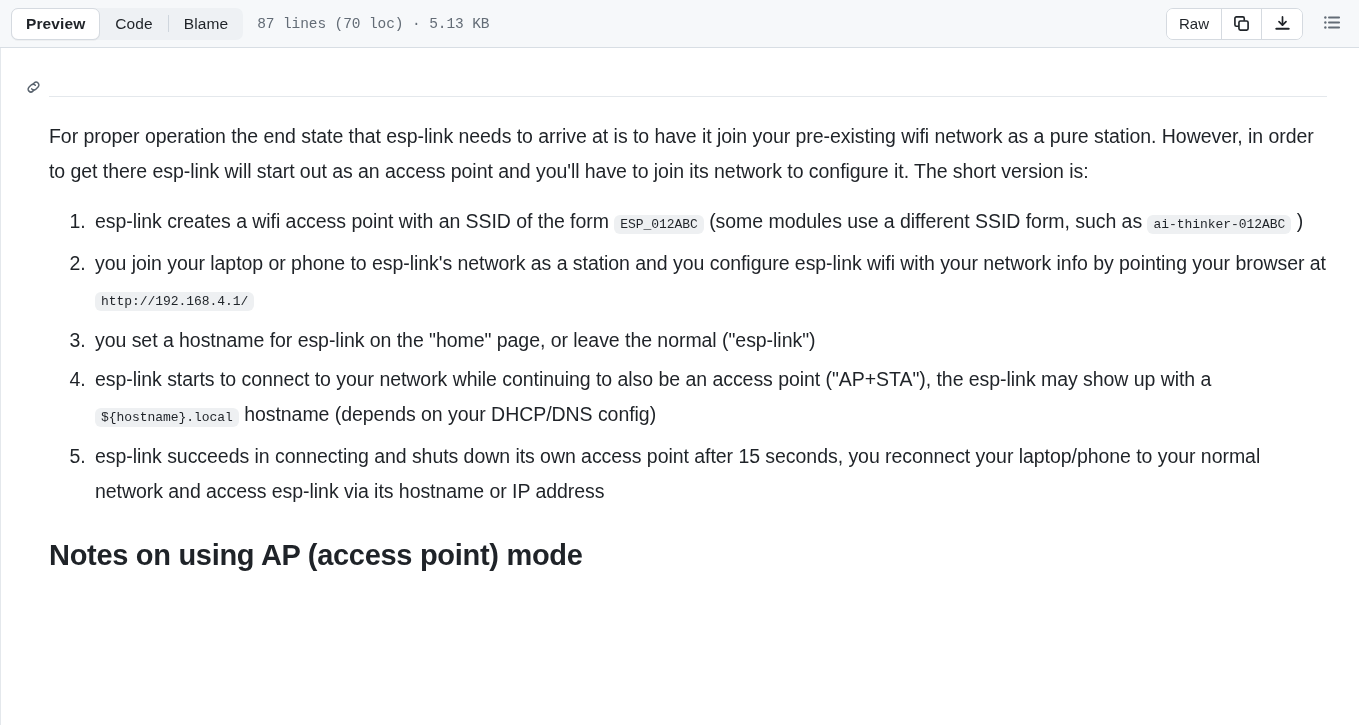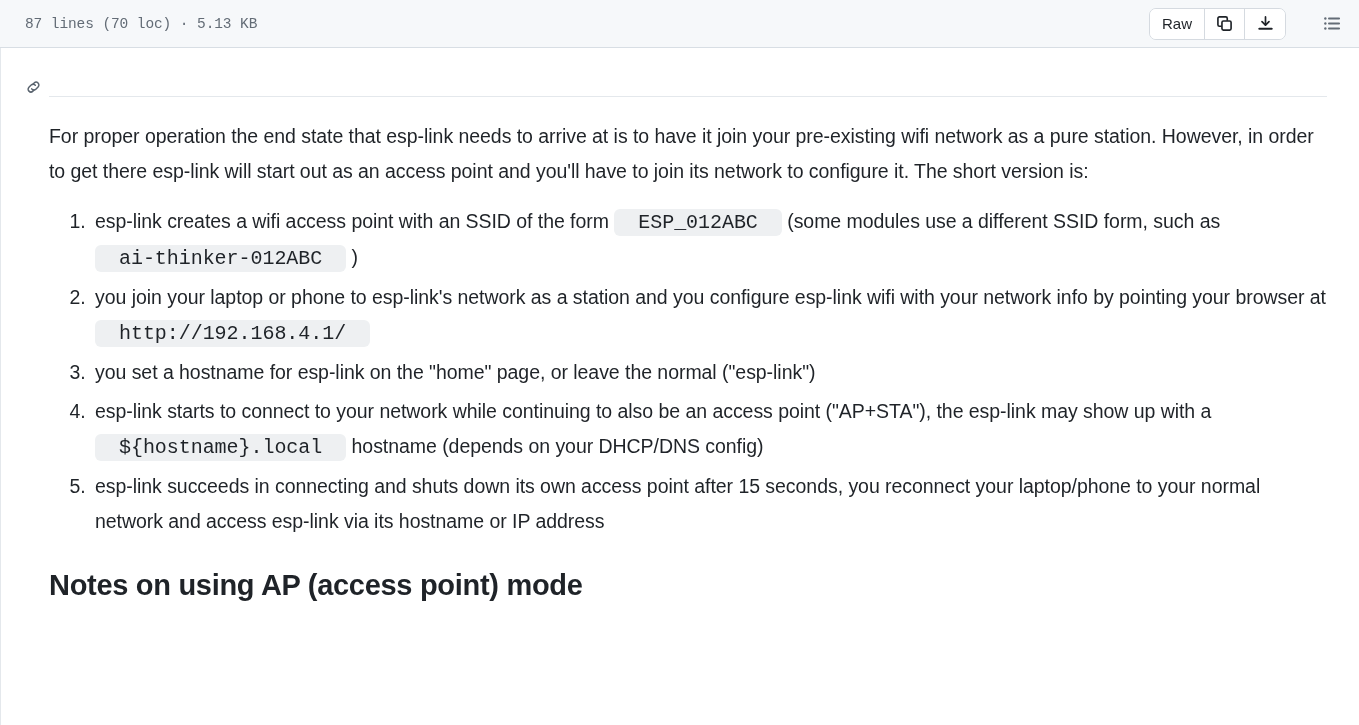--- a/index.html
+++ b/index.html
@@ -66,22 +66,21 @@
     font-family: "Liberation Mono", monospace;
     font-size: 14.5px;
     color: #636c76;
     white-space: nowrap;
     letter-spacing: -0.1px;
   }
 
   .header-right {
     margin-left: auto;
     display: flex;
-    align-items: center;
-    gap: 17px;
+    gap: 0;
   }
 
   .btn-group {
     display: flex;
     align-items: stretch;
     border: 1px solid #d5dae0;
     border-radius: 7px;
     overflow: hidden;
     background: #ffffff;
     height: 32px;
@@ -176,42 +175,48 @@
   ol.md-ol > li {
     margin-bottom: 4px;
     padding-left: 4px;
     letter-spacing: -0.05px;
   }
 
   code.md-code {
     font-family: "Liberation Mono", monospace;
     background: #eef0f2;
     border-radius: 6px;
-    padding: 2px 24px;
-    font-size: 20px;
+    padding: 2px 6px;
+    font-size: 13px;
     color: #1f2328;
     white-space: nowrap;
     text-align: center;
   }
 
   h2.md-h2 {
     font-size: 29px;
     font-weight: 700;
     margin: 30px 0 12px 0;
     letter-spacing: -0.3px;
     color: #1f2328;
   }
 
   svg { display: block; }
 </style>
 </head>
 <body>
 
 <div class="file-header">
 
+  <div class="seg-control">
+    <button class="seg-btn is-selected">Preview</button>
+    <button class="seg-btn">Code</button>
+    <div class="seg-divider"></div>
+    <button class="seg-btn">Blame</button>
+  </div>
 
   <div class="file-meta">87 lines (70 loc) · 5.13 KB</div>
 
   <div class="header-right">
     <div class="btn-group">
       <button class="btn-raw">Raw</button>
       <button class="btn-icon" title="Copy raw content">
         <svg width="17" height="17" viewBox="0 0 16 16" fill="none" stroke="currentColor" stroke-width="1.55">
           <rect x="5.6" y="5.6" width="8.6" height="8.6" rx="1.4"></rect>
           <path d="M10.6 5.4V3.2a1.4 1.4 0 0 0-1.4-1.4H3.2a1.4 1.4 0 0 0-1.4 1.4v6a1.4 1.4 0 0 0 1.4 1.4h2.2"></path>

